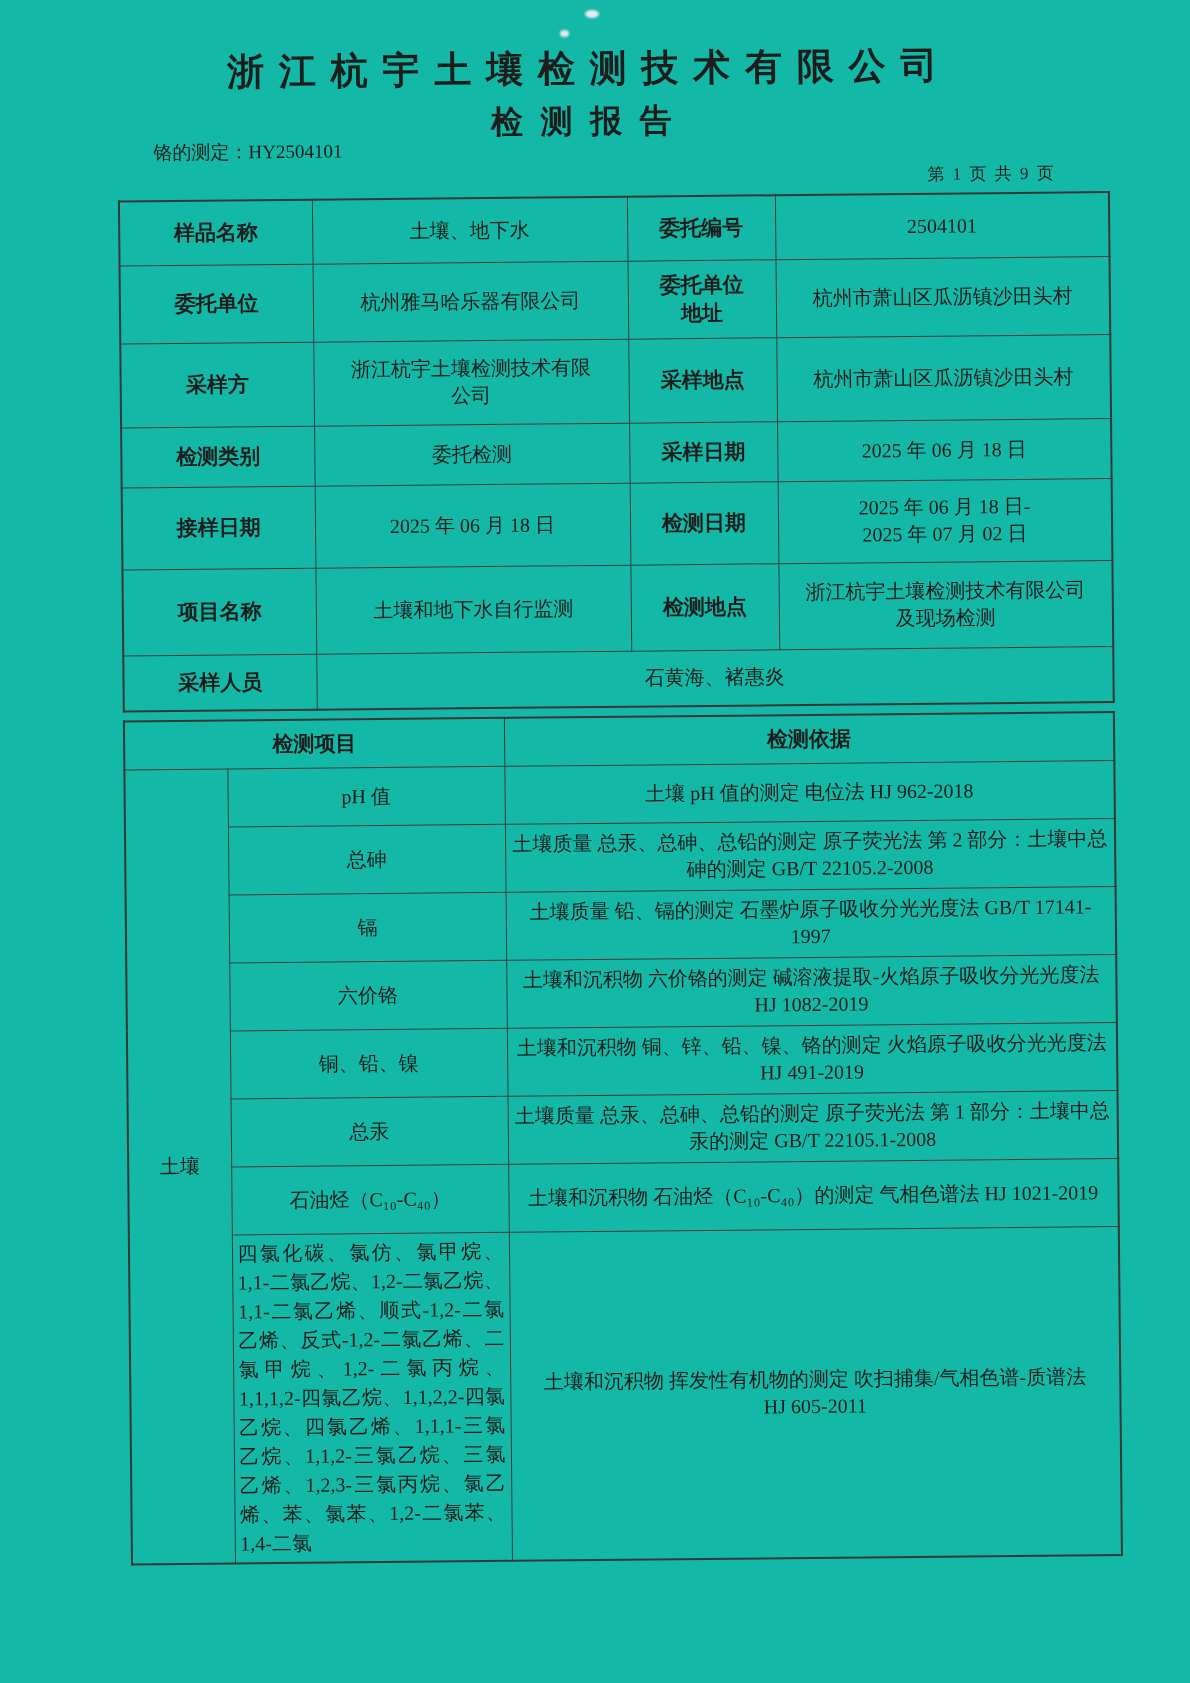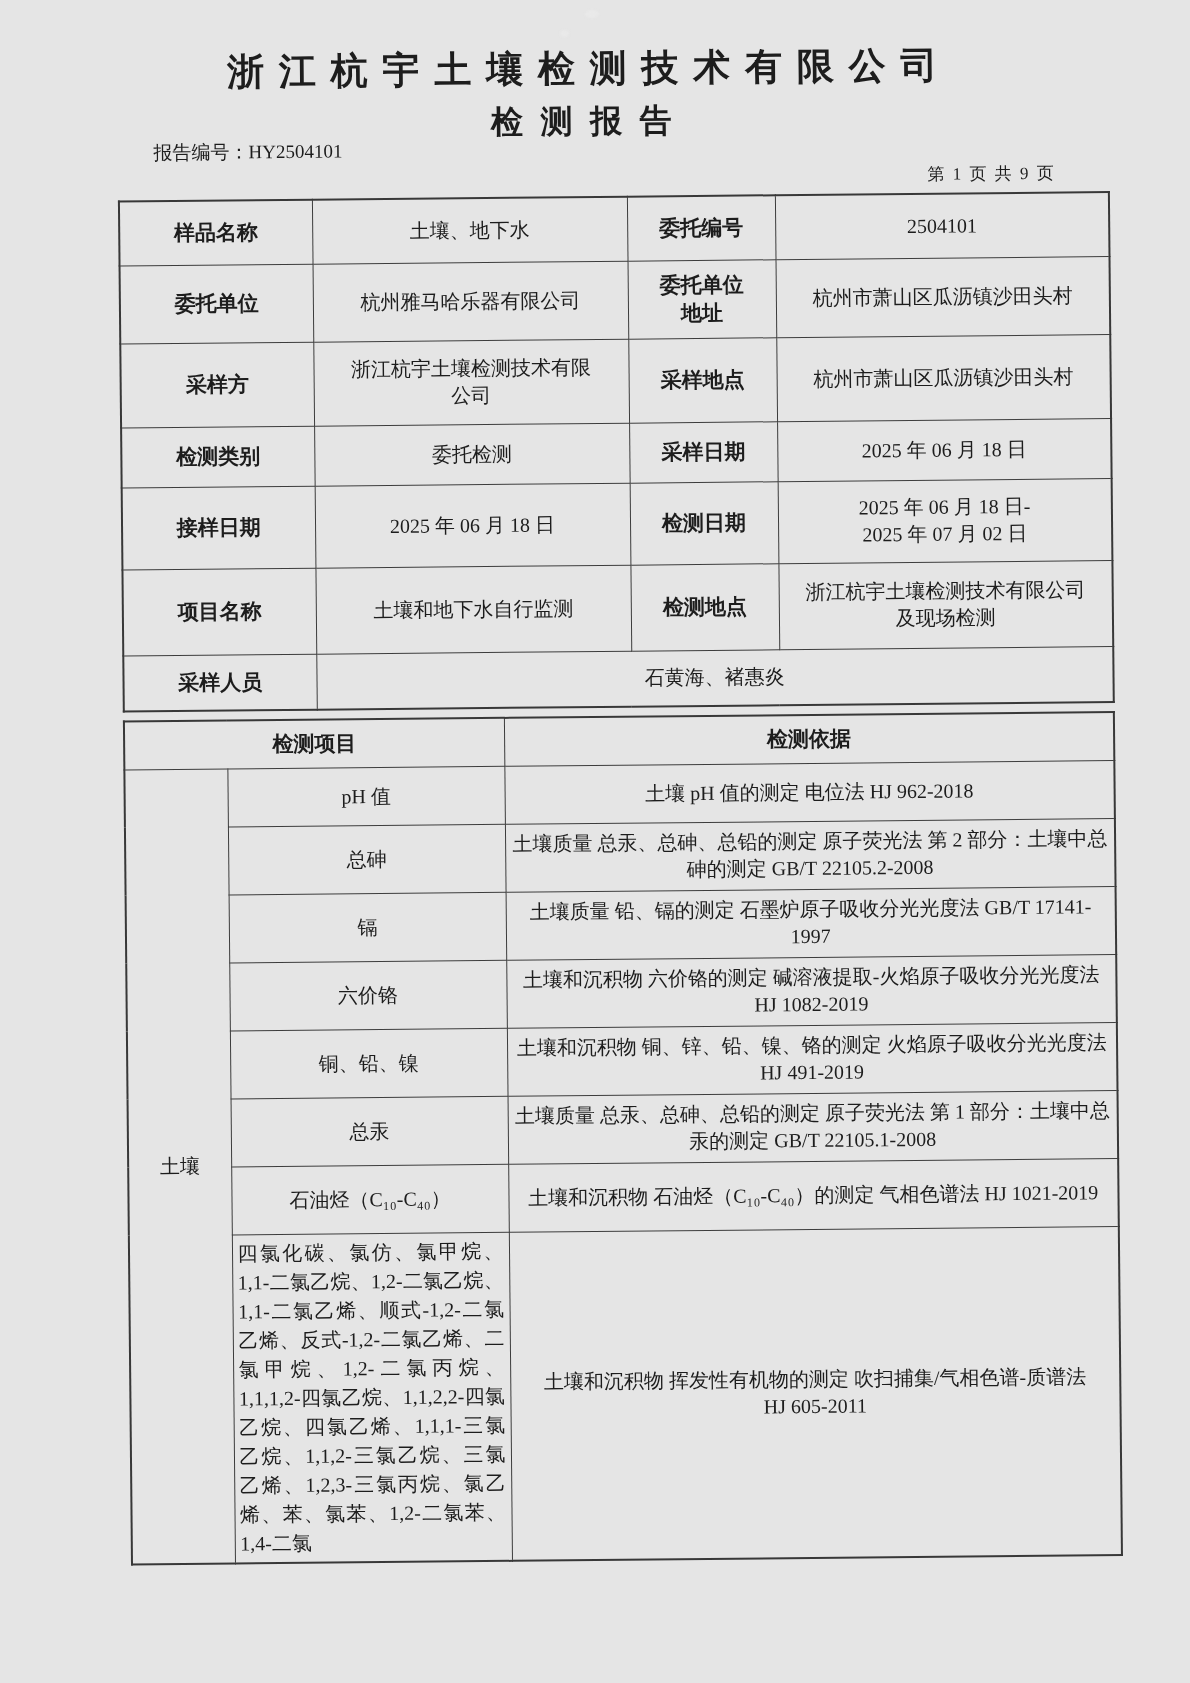--- a/index.html
+++ b/index.html
@@ -4,21 +4,21 @@
 <style>
   html, body {
     margin: 0;
     padding: 0;
     background: #ffffff;
   }
   .page {
     position: relative;
     width: 1190px;
     height: 1683px;
-    background: #e5e5e5;
+    background: #14b8a6;
     overflow: hidden;
     font-family: "Liberation Serif", "DejaVu Serif", serif;
     color: #1d1d1d;
   }
   .sheet {
     position: absolute;
     left: 0; top: 0;
     width: 1190px;
     transform: rotate(-0.55deg);
     transform-origin: 50% 40%;
@@ -114,21 +114,21 @@
 <div class="page">
   <span class="scan-speck" style="left:585px; top:10px; width:14px; height:8px;"></span>
   <span class="scan-speck" style="left:560px; top:30px; width:9px; height:7px;"></span>
 
   <div class="sheet">
 
     <div class="company-title">浙江杭宇土壤检测技术有限公司</div>
     <div class="report-title">检测报告</div>
 
     <div class="meta-band">
-      <div class="report-no"><span>报告编号：</span><span>HY2504101</span></div>
+      <div class="report-no"><span>铬的测定：</span><span>HY2504101</span></div>
       <div class="page-indicator">第 1 页 共 9 页</div>
     </div>
 
     <table class="info-table">
       <colgroup>
         <col style="width:193px">
           <col style="width:315px">
           <col style="width:148px">
           <col style="width:334px">
       </colgroup>

